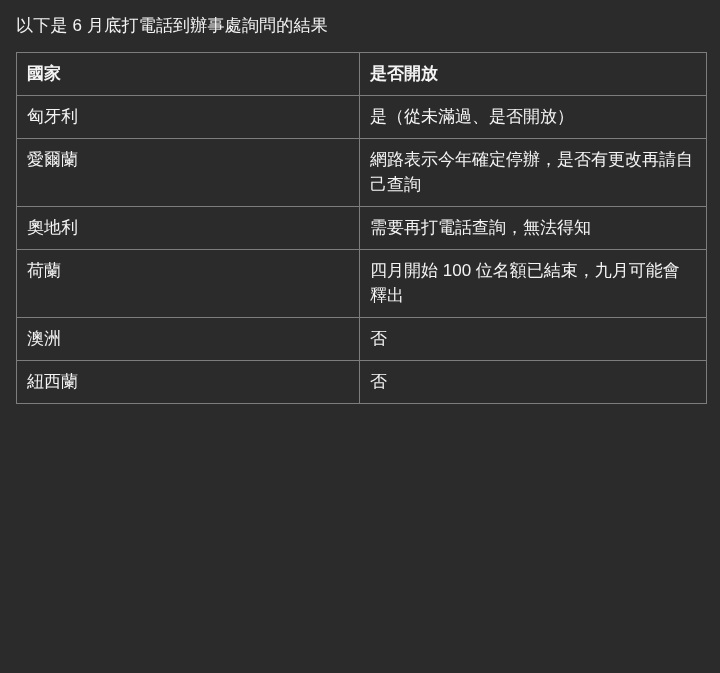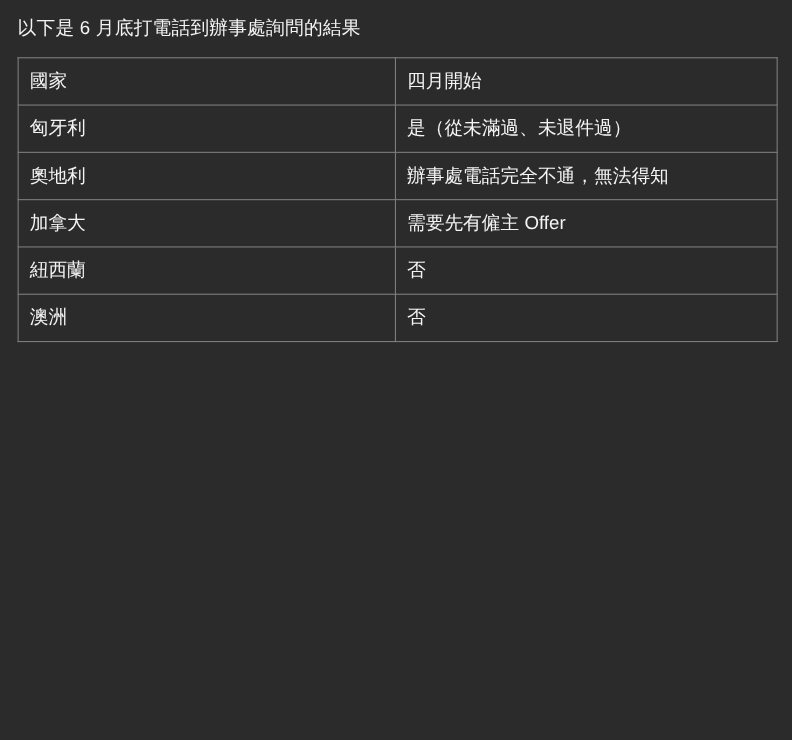--- a/index.html
+++ b/index.html
@@ -45,90 +45,98 @@
     color: #f4f4f4;
     word-break: break-word;
   }
   table.result-table td.col-country {
     width: 322px;
   }
   table.result-table td.col-status {
     width: 326px;
   }
   table.result-table tr.header-row td {
-    font-weight: normal;
+    font-weight: bold;
   }
   .cell-text {
     display: block;
     white-space: pre-wrap;
   }
 </style>
 </head>
 <body>
 
 <div class="page">
 
   <p class="intro">以下是 6 月底打電話到辦事處詢問的結果</p>
 
   <table class="result-table">
     <tbody>
       <tr class="header-row">
         <td class="col-country">
             <span class="cell-text">國家</span>
           </td>
         <td class="col-status">
-            <span class="cell-text">四月開始</span>
+            <span class="cell-text">是否開放</span>
           </td>
       </tr>
 
 
       <tr>
         <td class="col-country">
             <span class="cell-text">匈牙利</span>
           </td>
         <td class="col-status">
-            <span class="cell-text">是（從未滿過、未退件過）</span>
+            <span class="cell-text">是（從未滿過、是否開放）</span>
           </td>
       </tr>
 
 
 
+      <tr>
+        <td class="col-country">
+            <span class="cell-text">愛爾蘭</span>
+          </td>
+        <td class="col-status">
+            <span class="cell-text">網路表示今年確定停辦，是否有更改再請自己查詢</span>
+          </td>
+      </tr>
 
       <tr>
         <td class="col-country">
             <span class="cell-text">奧地利</span>
           </td>
         <td class="col-status">
-            <span class="cell-text">辦事處電話完全不通，無法得知</span>
+            <span class="cell-text">需要再打電話查詢，無法得知</span>
+          </td>
+      </tr>
+
+      <tr>
+        <td class="col-country">
+            <span class="cell-text">荷蘭</span>
+          </td>
+        <td class="col-status">
+            <span class="cell-text">四月開始 100 位名額已結束，九月可能會釋出</span>
           </td>
       </tr>
 
 
       <tr>
         <td class="col-country">
-            <span class="cell-text">加拿大</span>
+            <span class="cell-text">澳洲</span>
           </td>
         <td class="col-status">
-            <span class="cell-text">需要先有僱主 Offer</span>
+            <span class="cell-text">否</span>
           </td>
       </tr>
 
       <tr>
         <td class="col-country">
             <span class="cell-text">紐西蘭</span>
           </td>
         <td class="col-status">
             <span class="cell-text">否</span>
           </td>
       </tr>
-
-      <tr>
-        <td class="col-country">
-            <span class="cell-text">澳洲</span>
-          </td>
-        <td class="col-status">
-            <span class="cell-text">否</span>
-          </td>
-      </tr>
     </tbody>
   </table>
 
 </div>
 
 </body></html>

